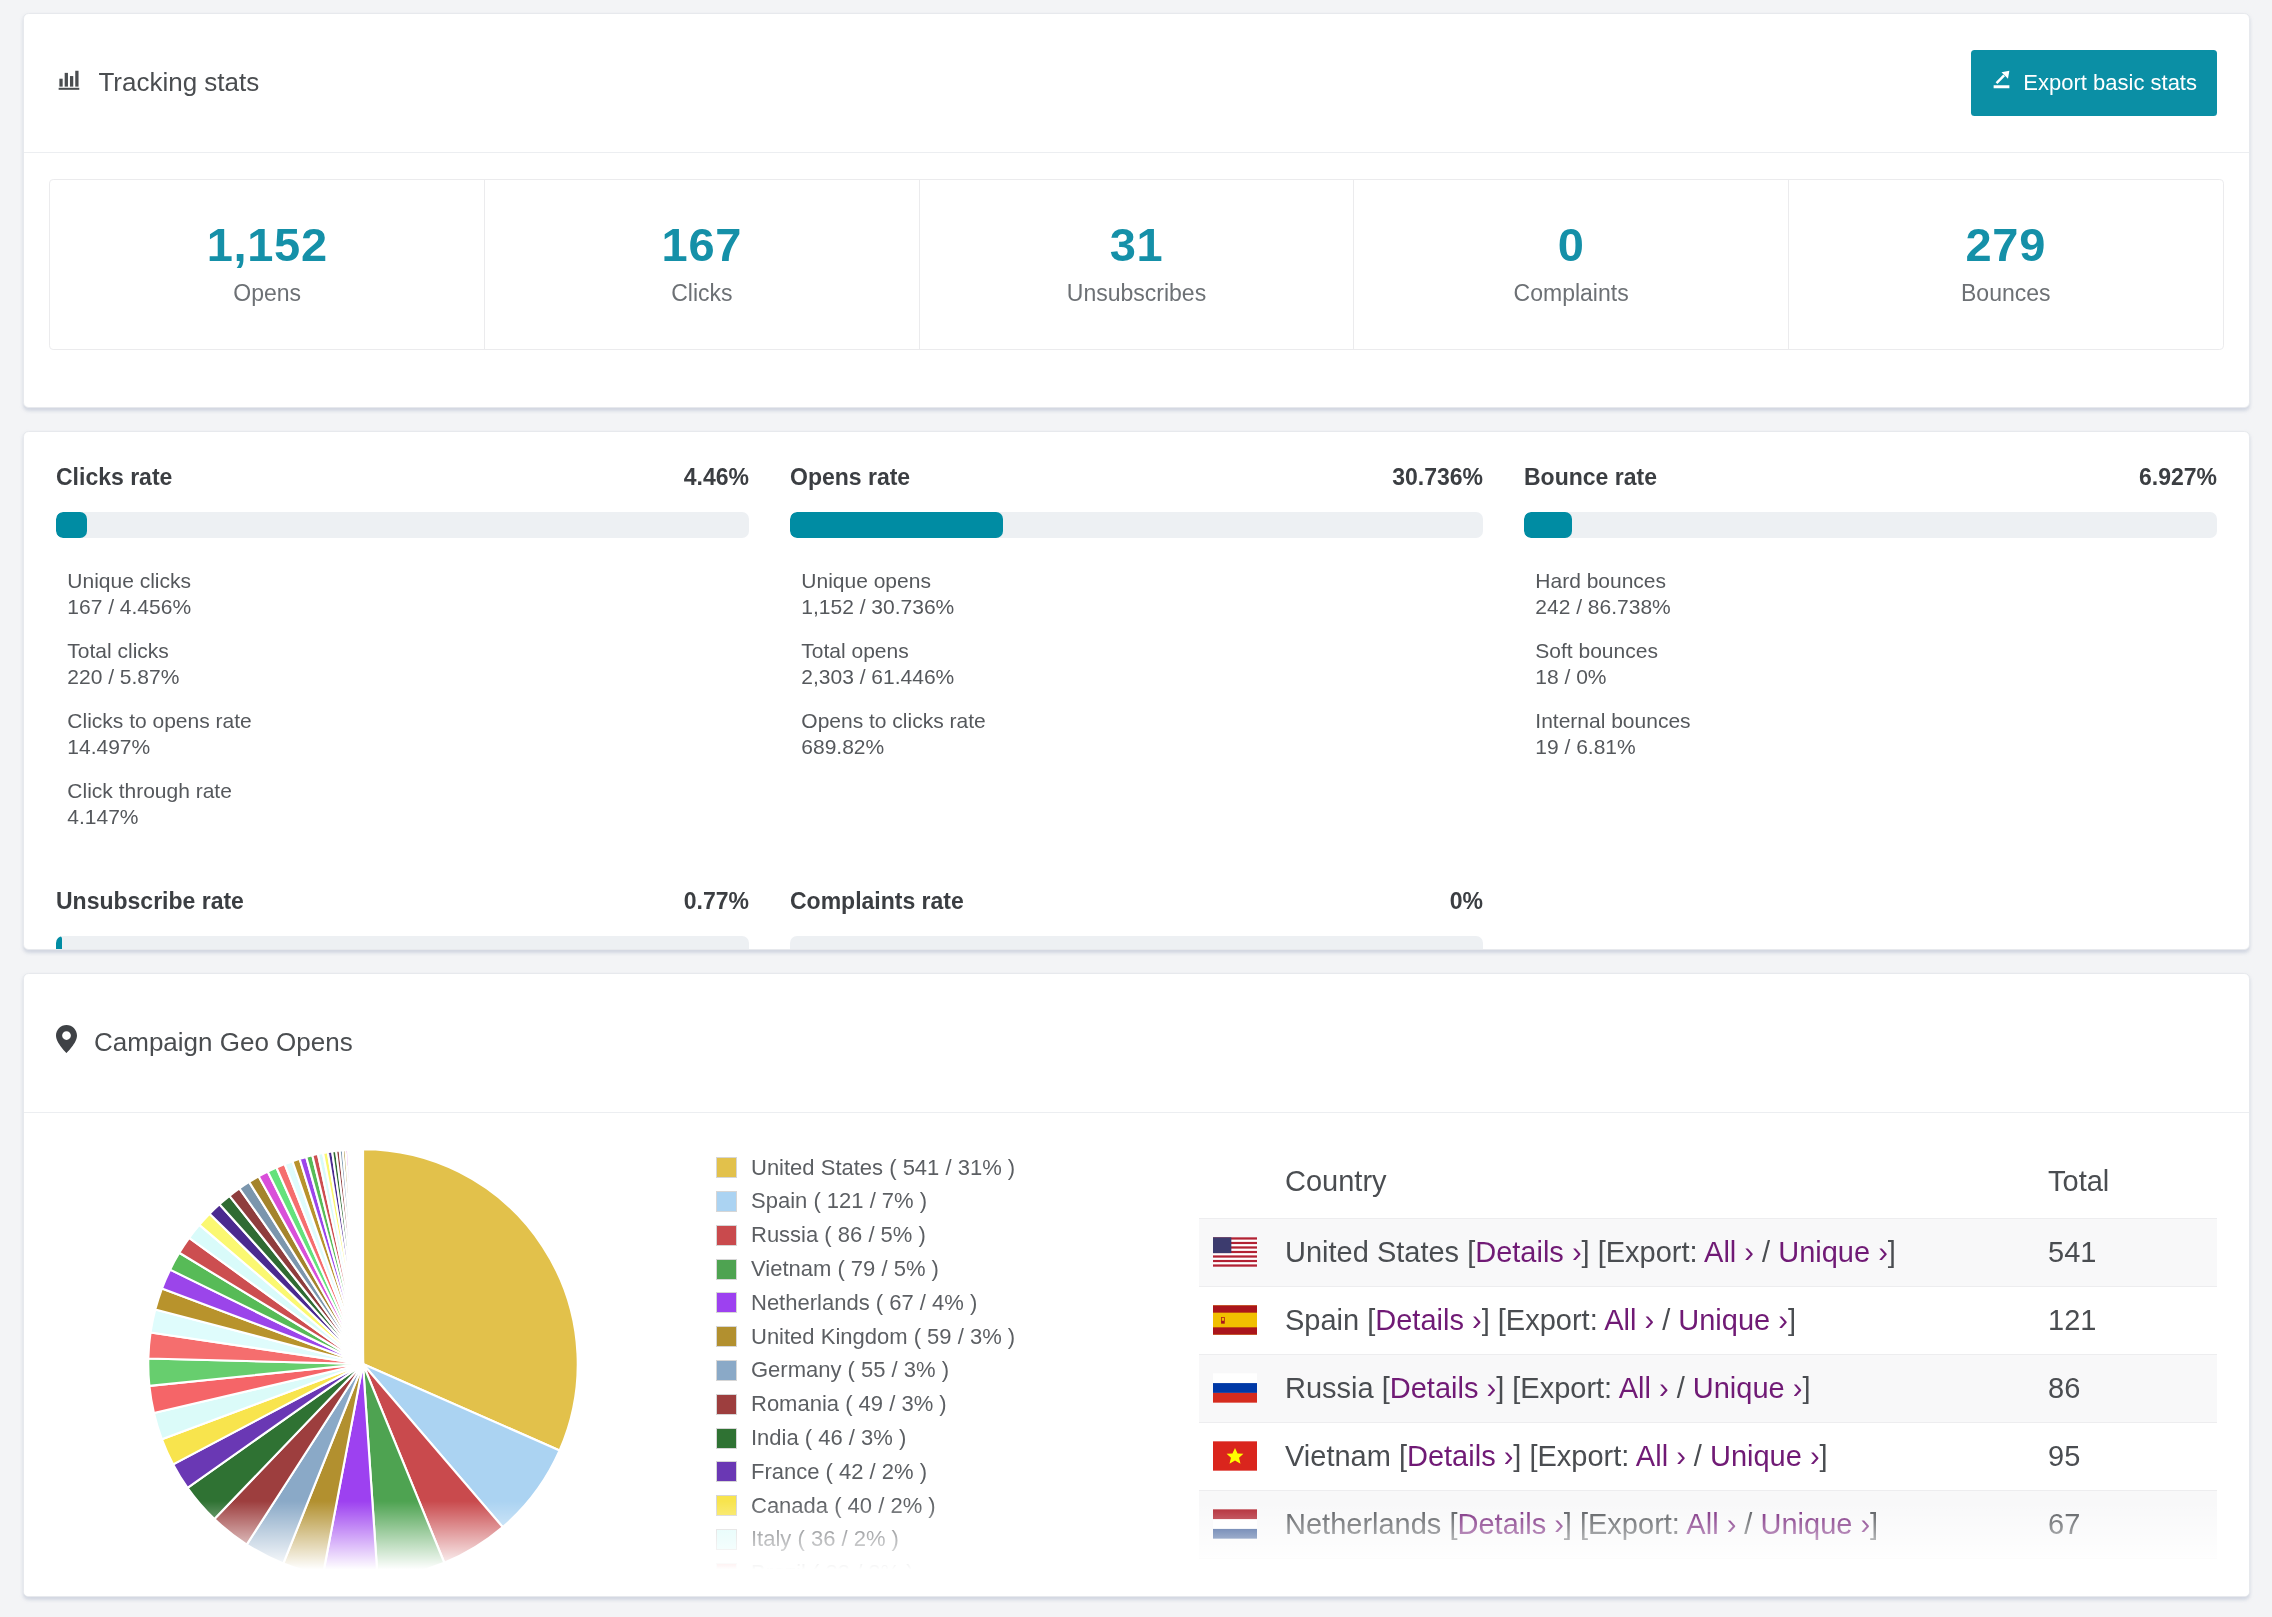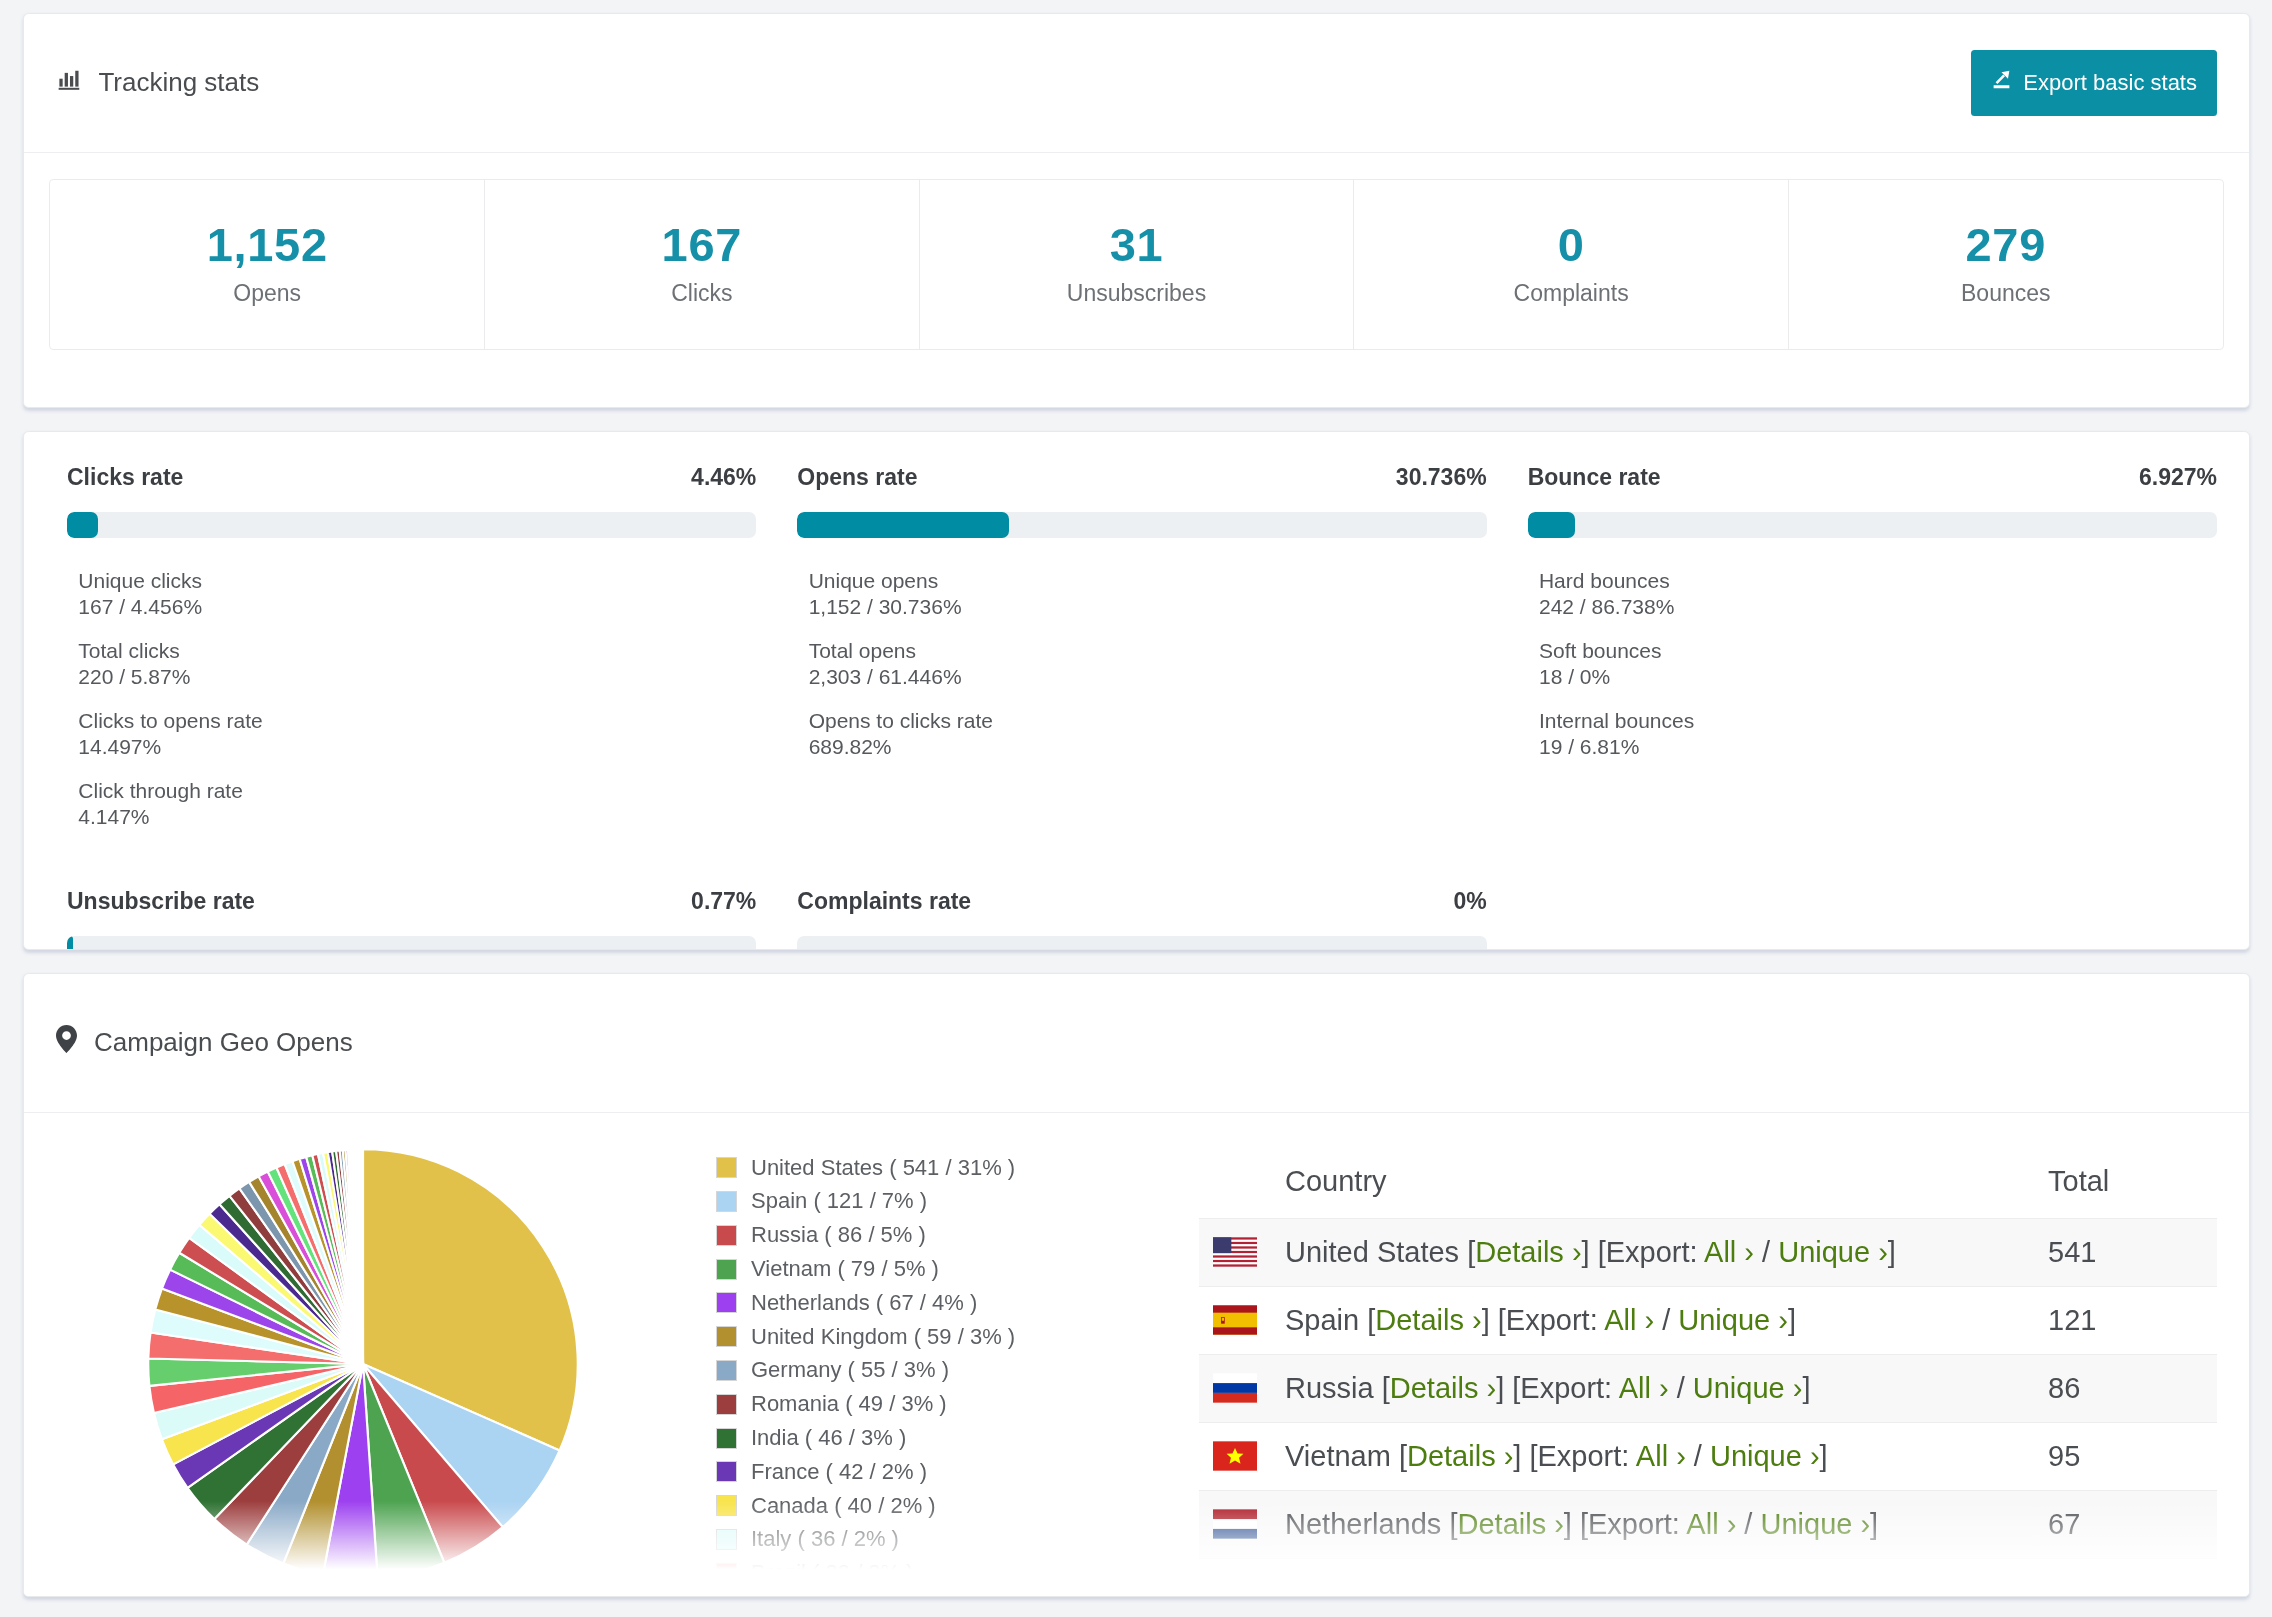--- a/index.html
+++ b/index.html
@@ -48,21 +48,21 @@
     display: flex; align-items: center; gap: 11.3px;
     background: #0b8fa5; color: #fff; border: none; cursor: pointer;
     font-family: inherit; font-size: 22px; height: 66px; padding: 0 20px;
     border-radius: 3.5px;
   }
 
   
   #panel-rates { height: 519px; padding: 32px 32px 0; }
   .rates-grid {
     display: grid; grid-template-columns: 1fr 1fr 1fr;
-    column-gap: 41px; row-gap: 49px; margin-left: 11px;
+    column-gap: 41px; row-gap: 49px;
   }
   .rate-head { display: flex; justify-content: space-between; align-items: baseline; }
   .rate-title { font-size: 23px; font-weight: 700; color: #3b3e42; }
   .rate-value { font-size: 23px; font-weight: 700; color: #3b3e42; }
   .rate-bar {
     height: 26px; background: #edf0f3; border-radius: 7px;
     margin: 21px 0 21px; overflow: hidden;
   }
   .rate-fill { height: 100%; background: #008ca3; border-radius: 7px; }
   .rate-row { display: flex; align-items: baseline; font-size: 21px; color: #55585c; padding: 10px 0; flex-direction: column; }
@@ -80,21 +80,21 @@
   .geo-table { flex: 1; margin-left: 42px; font-size: 29px; color: #4a4d51; }
   .geo-thead { display: flex; padding: 20px 0; }
   .col-country { flex: 1; padding-left: 86px; }
   .col-total { width: 169px; }
   .geo-row { display: flex; align-items: center; min-height: 68px; border-top: 1.4px solid #ededef; }
   .geo-row.odd { background: #f8f8f9; }
   .geo-row .flag { width: 44px; height: 30px; margin: 0 28px 0 14px; flex: 0 0 auto; }
   .geo-row .flag svg { display: block; width: 44px; height: 30px; }
   .geo-row .cell-country { flex: 1; }
   .geo-row .cell-total { width: 169px; }
-  .geo-link { color: #4d7c0f; text-decoration: none; cursor: pointer; }
+  .geo-link { color: #701a75; text-decoration: none; cursor: pointer; }
   .geo-fade {
     position: absolute; left: 0; right: 0; bottom: 0; height: 95px;
     background: linear-gradient(rgba(255,255,255,0), #ffffff 72%);
     pointer-events: none;
   }
 </style>
 </head>
 <body>
 
 <div class="page">

